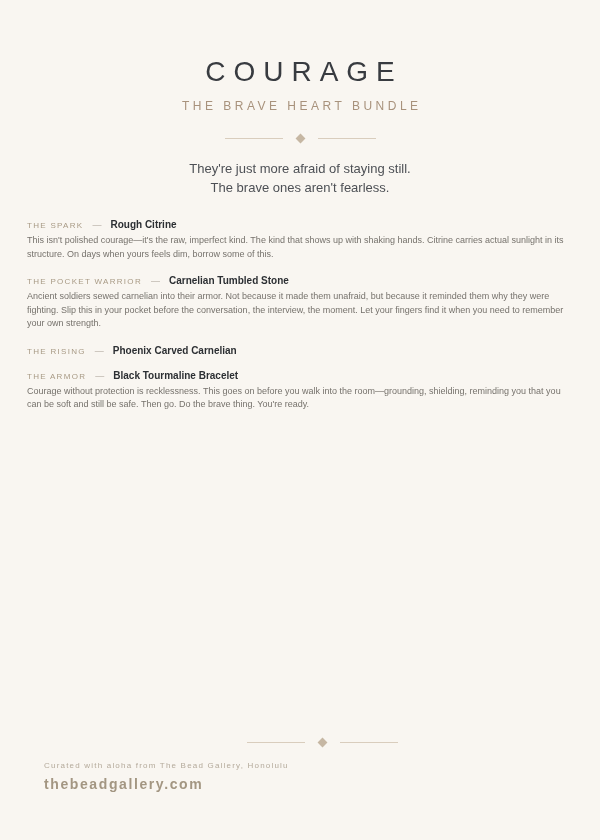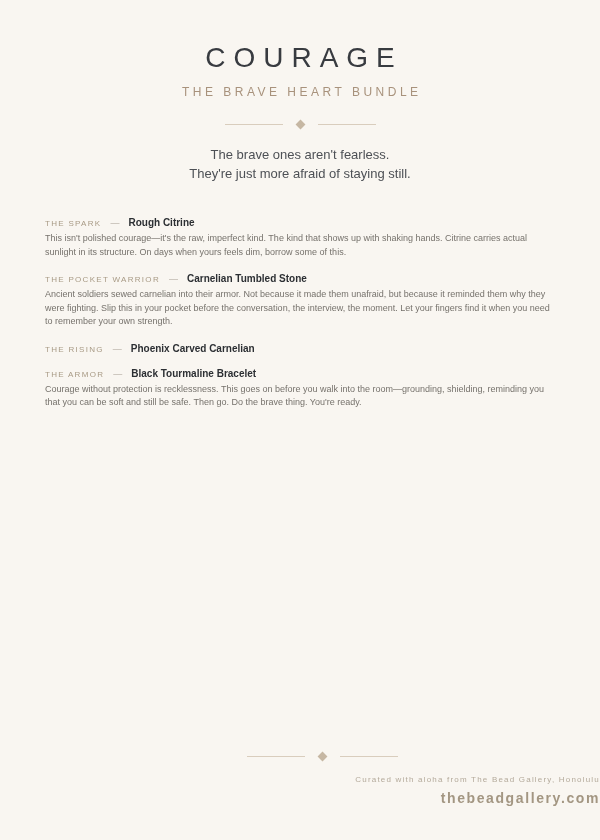--- a/index.html
+++ b/index.html
@@ -8,21 +8,21 @@
     width: 600px;
     height: 840px;
     margin: 0 auto;
     font-family: "Liberation Sans", "DejaVu Sans", sans-serif;
     display: flex;
     flex-direction: column;
     overflow: hidden;
   }
 
   
-  .header { padding-top: 32px; text-align: center; margin-top: 12px; }
+  .header { padding-top: 58px; text-align: center; }
   .title {
     font-size: 28px;
     line-height: 1;
     font-weight: 400;
     letter-spacing: 8px;
     color: #383b40;
     text-indent: 8px; 
   }
   .subtitle {
     margin-top: 13px;
@@ -52,21 +52,21 @@
   
   .quote {
     margin-top: 17px;
     text-align: center;
     font-size: 13px;
     line-height: 18.5px;
     color: #4d5055;
   }
 
   
-  .sections { margin-top: 34px; padding: 0 45px; }
+  .sections { margin-top: 22px; padding: 0 27px; }
   .section { margin-bottom: 14px; }
   .section-head {
     display: flex;
     align-items: baseline;
     gap: 9px;
     margin-bottom: 4px;
   }
   .section-label {
     font-size: 8px;
     letter-spacing: 1.3px;
@@ -78,22 +78,22 @@
   .section-name { font-size: 10px; color: #2c2f33; font-weight: 700; }
   .section-desc {
     font-size: 9px;
     line-height: 13.5px;
     color: #76726c;
   }
 
   
   .footer {
     margin-top: auto;
-    padding-bottom: 34px;
-    text-align: right;
+    padding-bottom: 48px;
+    text-align: left;
     margin-left: 44px;
   }
   .footer .ornament { margin-top: 0; }
   .footer-curated {
     margin-top: 14px;
     font-size: 8px;
     letter-spacing: 1.2px;
     color: #b4aa9b;
   }
   .footer-site {
@@ -109,22 +109,22 @@
 
 <div class="header">
   <div class="title">COURAGE</div>
   <div class="subtitle">THE BRAVE HEART BUNDLE</div>
   <div class="ornament">
     <span class="line"></span>
     <span class="diamond"></span>
     <span class="line"></span>
   </div>
   <div class="quote">
+    <div>They're just more afraid of staying still.</div>
     <div>The brave ones aren't fearless.</div>
-    <div>They're just more afraid of staying still.</div>
   </div>
 </div>
 
 <div class="sections">
 
   <div class="section">
     <div class="section-head">
       <span class="section-label">THE SPARK</span>
       <span class="section-dash">—</span>
       <span class="section-name">Rough Citrine</span>

